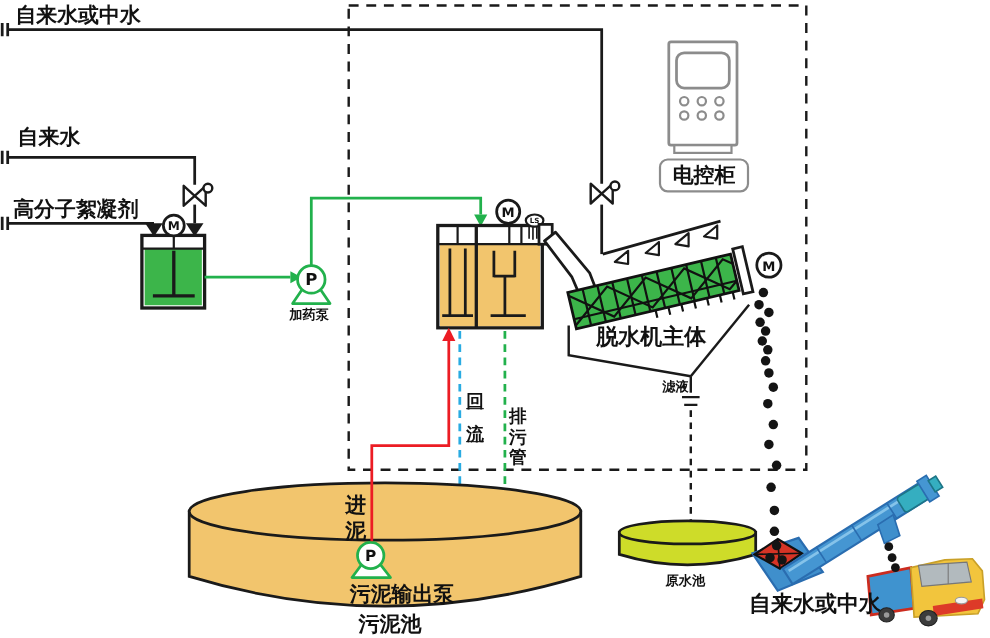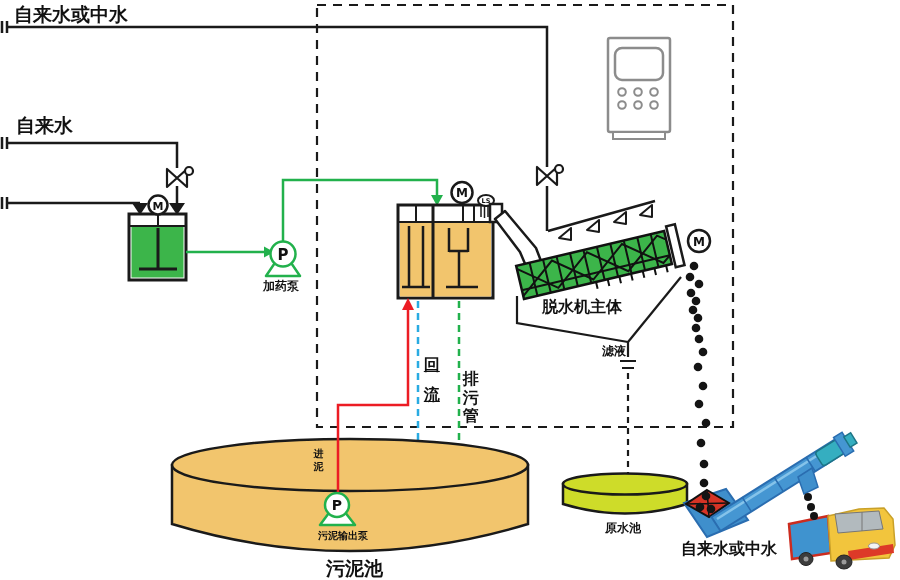--- a/index.html
+++ b/index.html
@@ -1,22 +1,22 @@
 <!DOCTYPE html>
 <html><head>
 <meta charset="utf-8">
 <style>
   html,body{margin:0;padding:0;background:#fff;}
   .stage{position:relative;width:900px;height:580px;background:#fff;overflow:hidden;
          font-family:"DejaVu Sans",sans-serif;}
   .stage svg{position:absolute;left:0;top:0;}
   .lbl{position:absolute;font-weight:700;color:#111;white-space:nowrap;line-height:1.1;}
   .v{white-space:normal;width:1.1em;text-align:center;word-break:break-all;}
-  .s19{font-size:19px;} .s18{font-size:16px;} .s17{font-size:12px;}
-  .s16{font-size:16px;} .s15{font-size:10px;}
+  .s19{font-size:19px;} .s18{font-size:20px;font-family:Liberation Mono, monospace;} .s17{font-size:12px;}
+  .s16{font-size:16px;} .s15{font-size:19px;}
   .lh-wide{line-height:1.9;} .lh-med{line-height:1.25;} .lh-tight{line-height:1.16;}
   .cab-label{position:absolute;left:599px;top:144px;width:78px;height:27px;
              border:2.5px solid #8c8c8c;border-radius:8px;text-align:center;
              line-height:27px;font-size:19px;font-weight:700;color:#111;background:#fff;}
   .sym{font-weight:700;fill:#111;}
 </style>
 </head>
 <body>
 
 <div class="stage">
@@ -206,21 +206,23 @@
     <circle cx="700" cy="507" r="4.3"></circle>
         <circle cx="711" cy="509" r="4.3"></circle>
     <circle cx="808" cy="497" r="4"></circle>
         <circle cx="811" cy="507" r="4"></circle>
         <circle cx="814" cy="516" r="4"></circle>
   </g>
 </svg>
 
   <div class="lbl s19" style="left:14px;top:4px;">自来水或中水</div>
   <div class="lbl s19" style="left:16px;top:116px;font-family:Liberation Serif, serif;">自来水</div>
+  <div class="lbl s19" style="left:12px;top:180px;">高分子絮凝剂</div>
   <div class="lbl s17" style="left:263px;top:280px;">加药泵</div>
+  <div class="cab-label">电控柜</div>
   <div class="lbl s18" style="left:542px;top:298px;">脱水机主体</div>
   <div class="lbl s17" style="left:602px;top:345px;">滤液</div>
   <div class="lbl s16 v lh-wide" style="left:423px;top:350px;text-decoration:underline;">回流</div>
   <div class="lbl s16 v lh-tight" style="left:462px;top:350px;margin-top:20px;">排污管</div>
   <div class="lbl s15 v lh-med" style="left:313px;top:448px;">进泥</div>
   <div class="lbl s15" style="left:306px;top:530px;margin-left:12px;">污泥输出泵</div>
   <div class="lbl s19" style="left:326px;top:558px;">污泥池</div>
   <div class="lbl s17" style="left:605px;top:522px;">原水池</div>
   <div class="lbl s18" style="left:681px;top:540px;">自来水或中水</div>
 </div>

